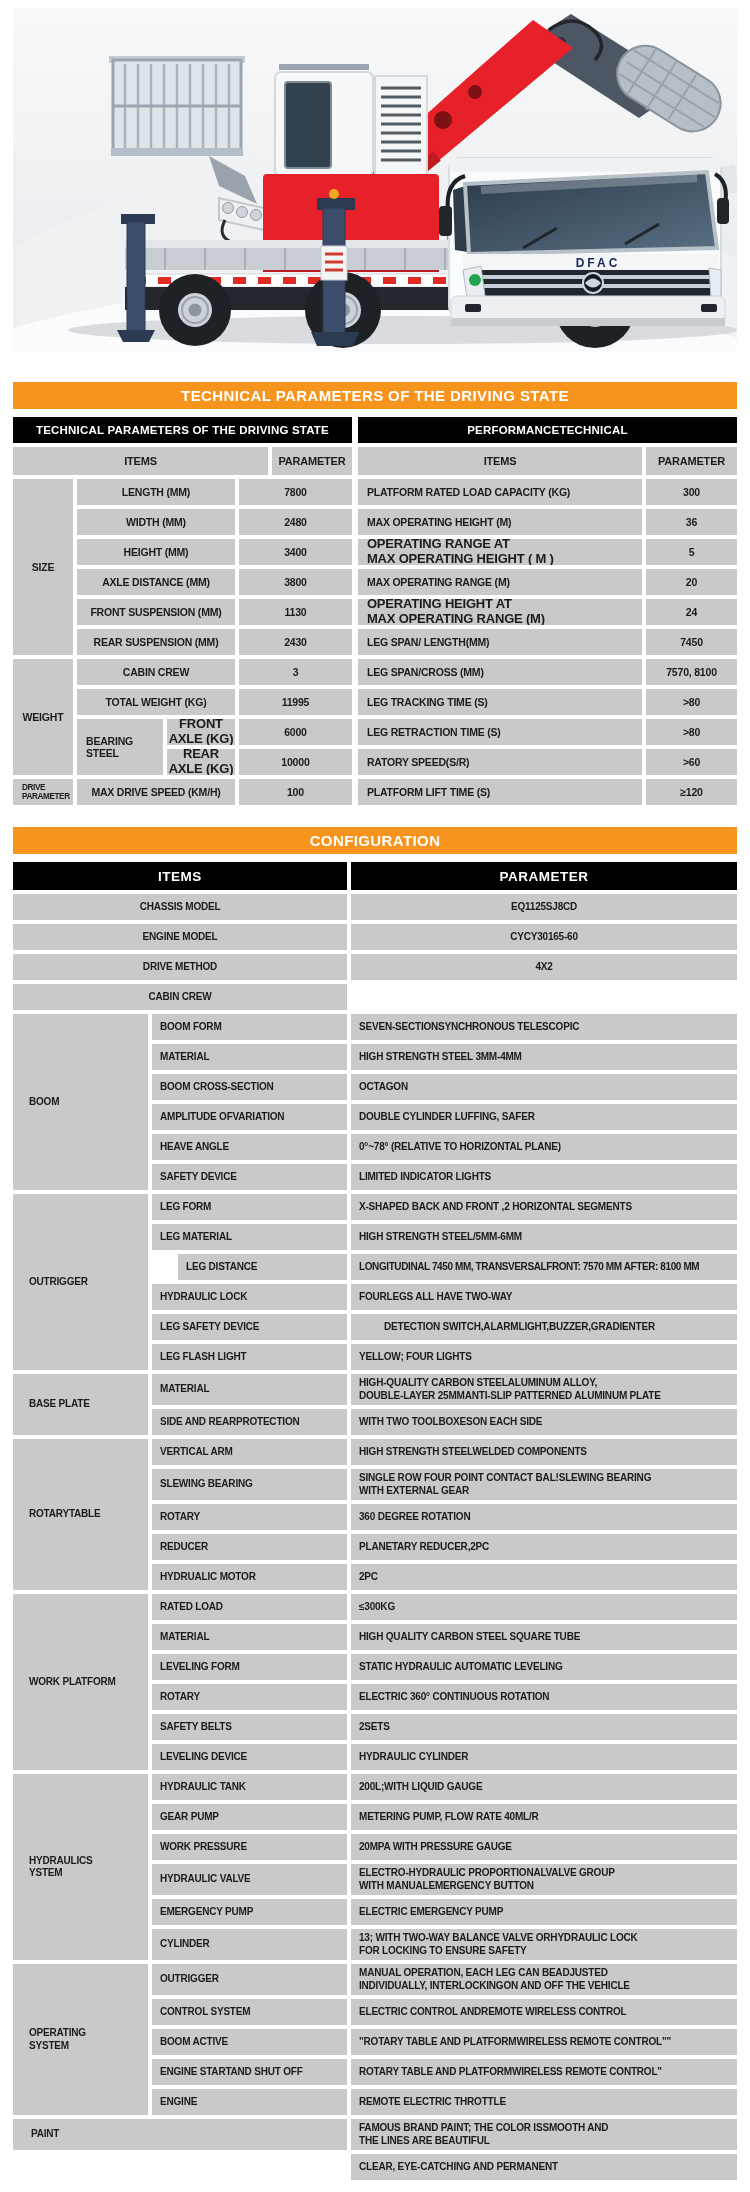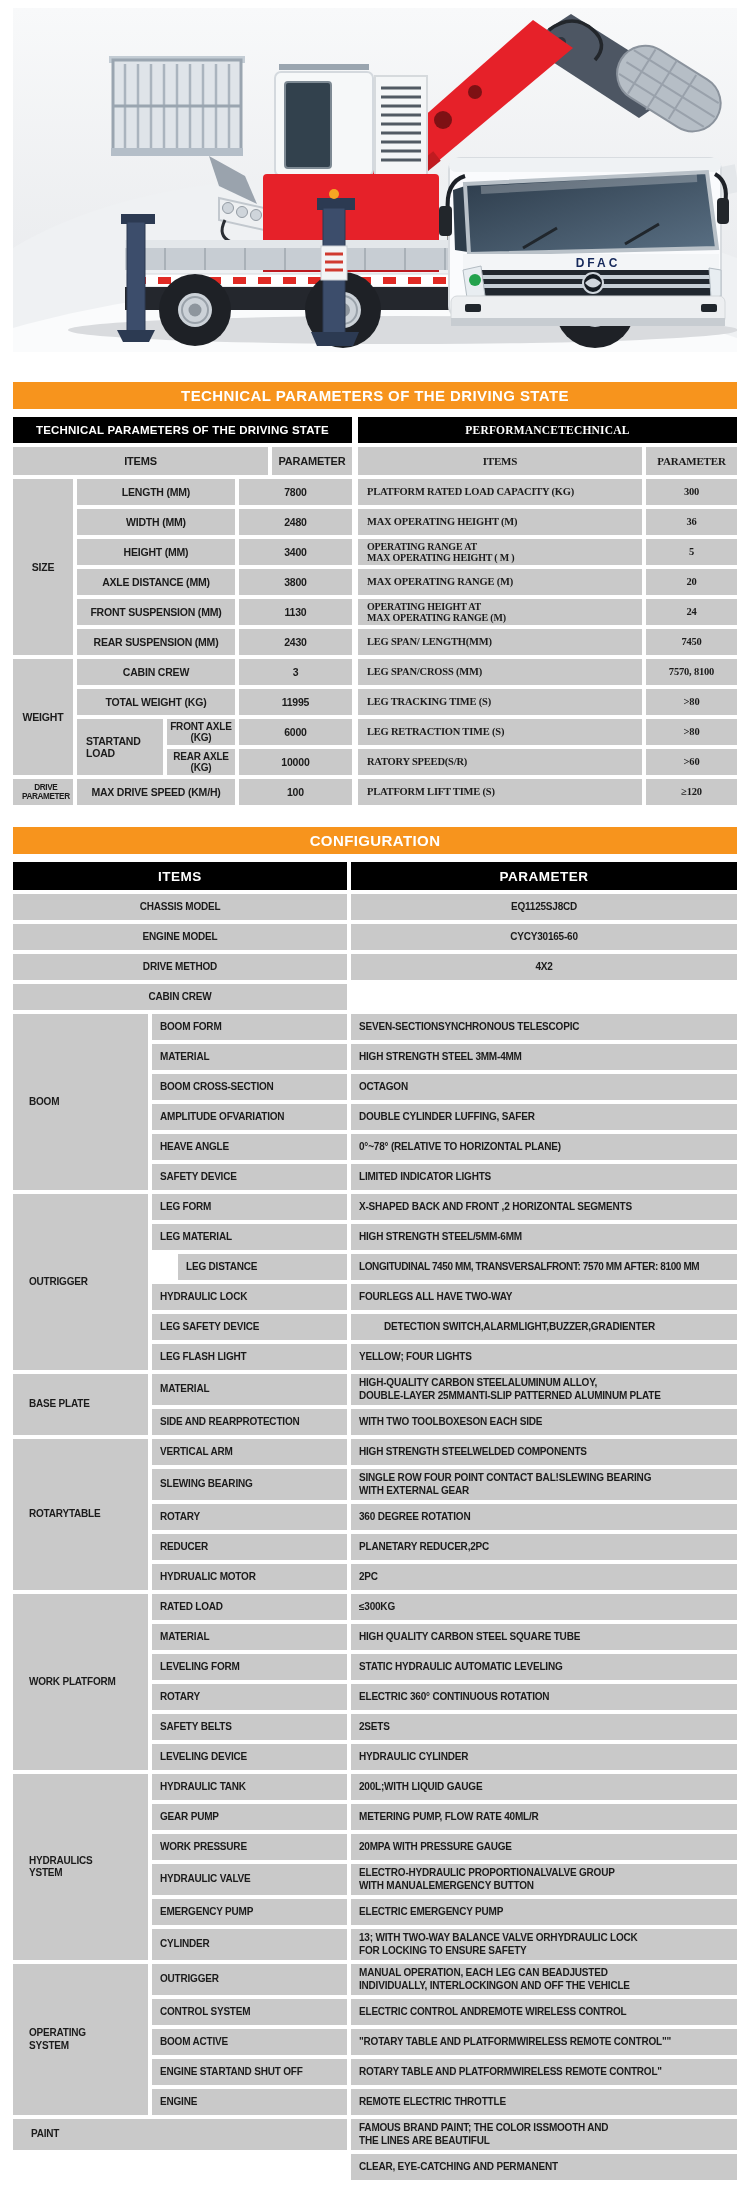--- a/index.html
+++ b/index.html
@@ -3,32 +3,32 @@
 <meta charset="utf-8">
 <style>
   html,body{margin:0;padding:0;}
   body{width:750px;background:#ffffff;font-family:"Liberation Sans",sans-serif;font-weight:bold;color:#1b1b1b;}
   .hero{margin:8px 13px 0;height:344px;overflow:hidden;background:#15803d;}
   .hero svg{display:block;}
   .banner{margin:30px 13px 0;height:27px;background:#f7941d;color:#fff;text-align:center;line-height:27px;font-size:15px;letter-spacing:.4px;}
   .banner.cfg{margin-top:22px;}
   .tables{display:flex;gap:6px;margin:8px 13px 0;}
   .tbl-left{width:372px;}
-  .tbl-right{width:416px;font-family:Liberation Serif, serif;}
+  .tbl-right{width:416px;}
   .blackbar{background:#000;color:#fff;height:26px;line-height:26px;text-align:center;font-size:11.5px;letter-spacing:.2px;margin-bottom:4px;white-space:nowrap;overflow:hidden;}
   .colhead{display:grid;gap:4px;margin-bottom:4px;}
   .tbl-left .colhead{grid-template-columns:255px 1fr;}
   .tbl-right .colhead{grid-template-columns:1fr 91px;}
   .colhead .cell{height:28px;font-size:11px;}
   .grid{display:grid;gap:4px;}
   .grid.left{grid-template-columns:60px 86px 1fr 113px;grid-auto-rows:26px;}
   .grid.right{grid-template-columns:1fr 91px;grid-auto-rows:26px;}
   .cell{background:#c9c9c9;display:flex;align-items:center;justify-content:center;text-align:center;font-size:10.5px;letter-spacing:-0.2px;white-space:pre-line;overflow:hidden;line-height:1.15;}
   .cell.la{justify-content:flex-start;text-align:left;padding-left:9px;padding-right:4px;}
-  .cell.sm{font-size:10px;}
+  .cell.sm{font-size:13px;}
   .cell.tn{font-size:8.2px;letter-spacing:-0.4px;}
   .cfg-head{display:grid;grid-template-columns:334px 1fr;gap:4px;margin:8px 13px 4px;}
   .cfg-head .hcell{background:#000;color:#fff;height:28px;display:flex;align-items:center;justify-content:center;font-size:13.5px;letter-spacing:.5px;}
   .cfg-grid{display:grid;grid-template-columns:135px 195px 1fr;gap:4px;margin:0 13px 8px;grid-auto-rows:minmax(26px,auto);}
   .cfg-grid .cell{font-size:10px;line-height:1.25;padding:3px 8px;}
   .cfg-grid .cell.grp{justify-content:flex-start;text-align:left;padding-left:16px;}
   .cfg-grid .cell.p18{padding-left:18px;}
 </style>
 </head>
 <body>
@@ -207,26 +207,26 @@
         <div class="cell" style="grid-area: 4 / 4;">3800</div>
         <div class="cell" style="grid-area: 5 / 2 / auto / 4;">FRONT SUSPENSION (MM)</div>
         <div class="cell" style="grid-area: 5 / 4;">1130</div>
         <div class="cell" style="grid-area: 6 / 2 / auto / 4;">REAR SUSPENSION (MM)</div>
         <div class="cell" style="grid-area: 6 / 4;">2430</div>
         <div class="cell" style="grid-area: 7 / 1 / 11;">WEIGHT</div>
         <div class="cell" style="grid-area: 7 / 2 / auto / 4;">CABIN CREW</div>
         <div class="cell" style="grid-area: 7 / 4;">3</div>
         <div class="cell" style="grid-area: 8 / 2 / auto / 4;">TOTAL WEIGHT (KG)</div>
         <div class="cell" style="grid-area: 8 / 4;">11995</div>
-        <div class="cell la" style="grid-area: 9 / 2 / 11;">STARTAND LOAD</div>
+        <div class="cell la" style="grid-area: 9 / 2 / 11;">BEARING STEEL</div>
         <div class="cell sm" style="grid-area: 9 / 3;">FRONT AXLE (KG)</div>
         <div class="cell" style="grid-area: 9 / 4;">6000</div>
         <div class="cell sm" style="grid-area: 10 / 3;">REAR AXLE (KG)</div>
         <div class="cell" style="grid-area: 10 / 4;">10000</div>
-        <div class="cell la tn" style="grid-area: 11 / 1 / 12; text-align: center;">DRIVE PARAMETER</div>
+        <div class="cell la tn" style="grid-area: 11 / 1 / 12;">DRIVE PARAMETER</div>
         <div class="cell" style="grid-area: 11 / 2 / auto / 4;">MAX DRIVE SPEED (KM/H)</div>
         <div class="cell" style="grid-area: 11 / 4;">100</div>
       </div>
   </div>
   <div class="tbl-right">
     <div class="blackbar">PERFORMANCETECHNICAL</div>
     <div class="colhead">
       <div class="cell">ITEMS</div>
       <div class="cell">PARAMETER</div>
     </div>

